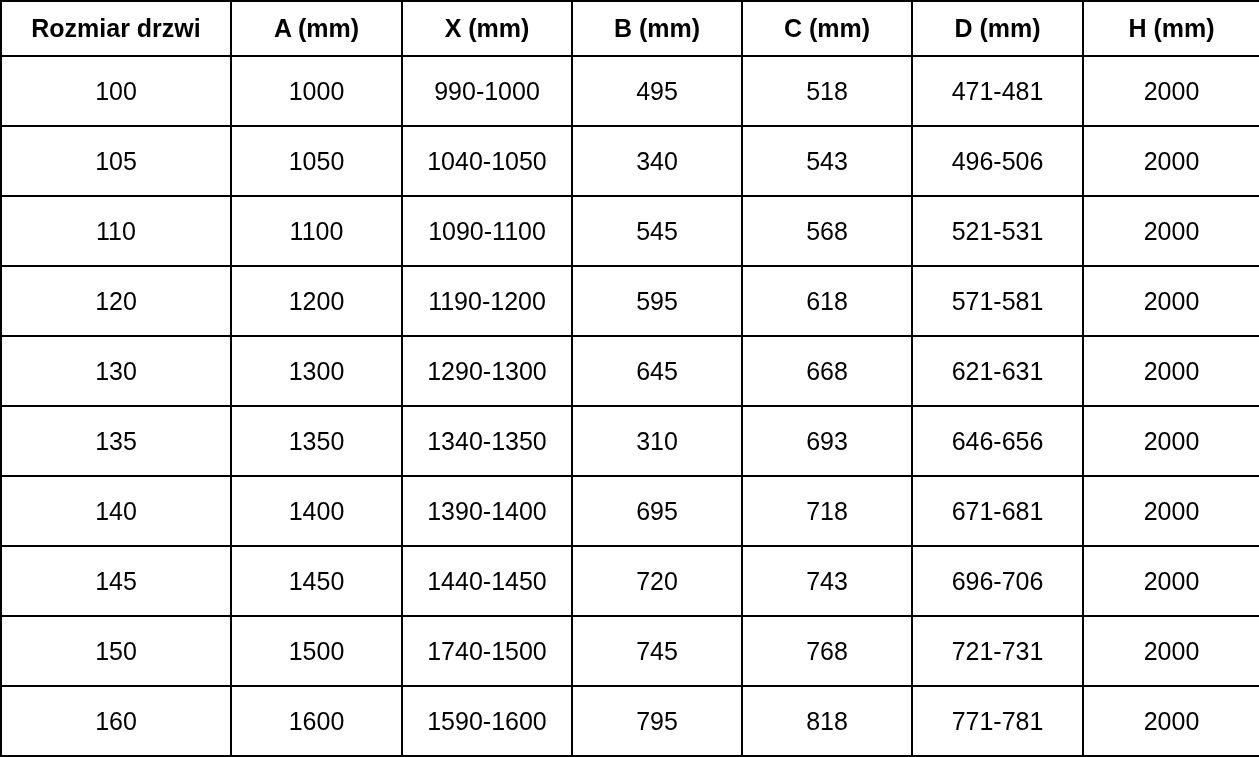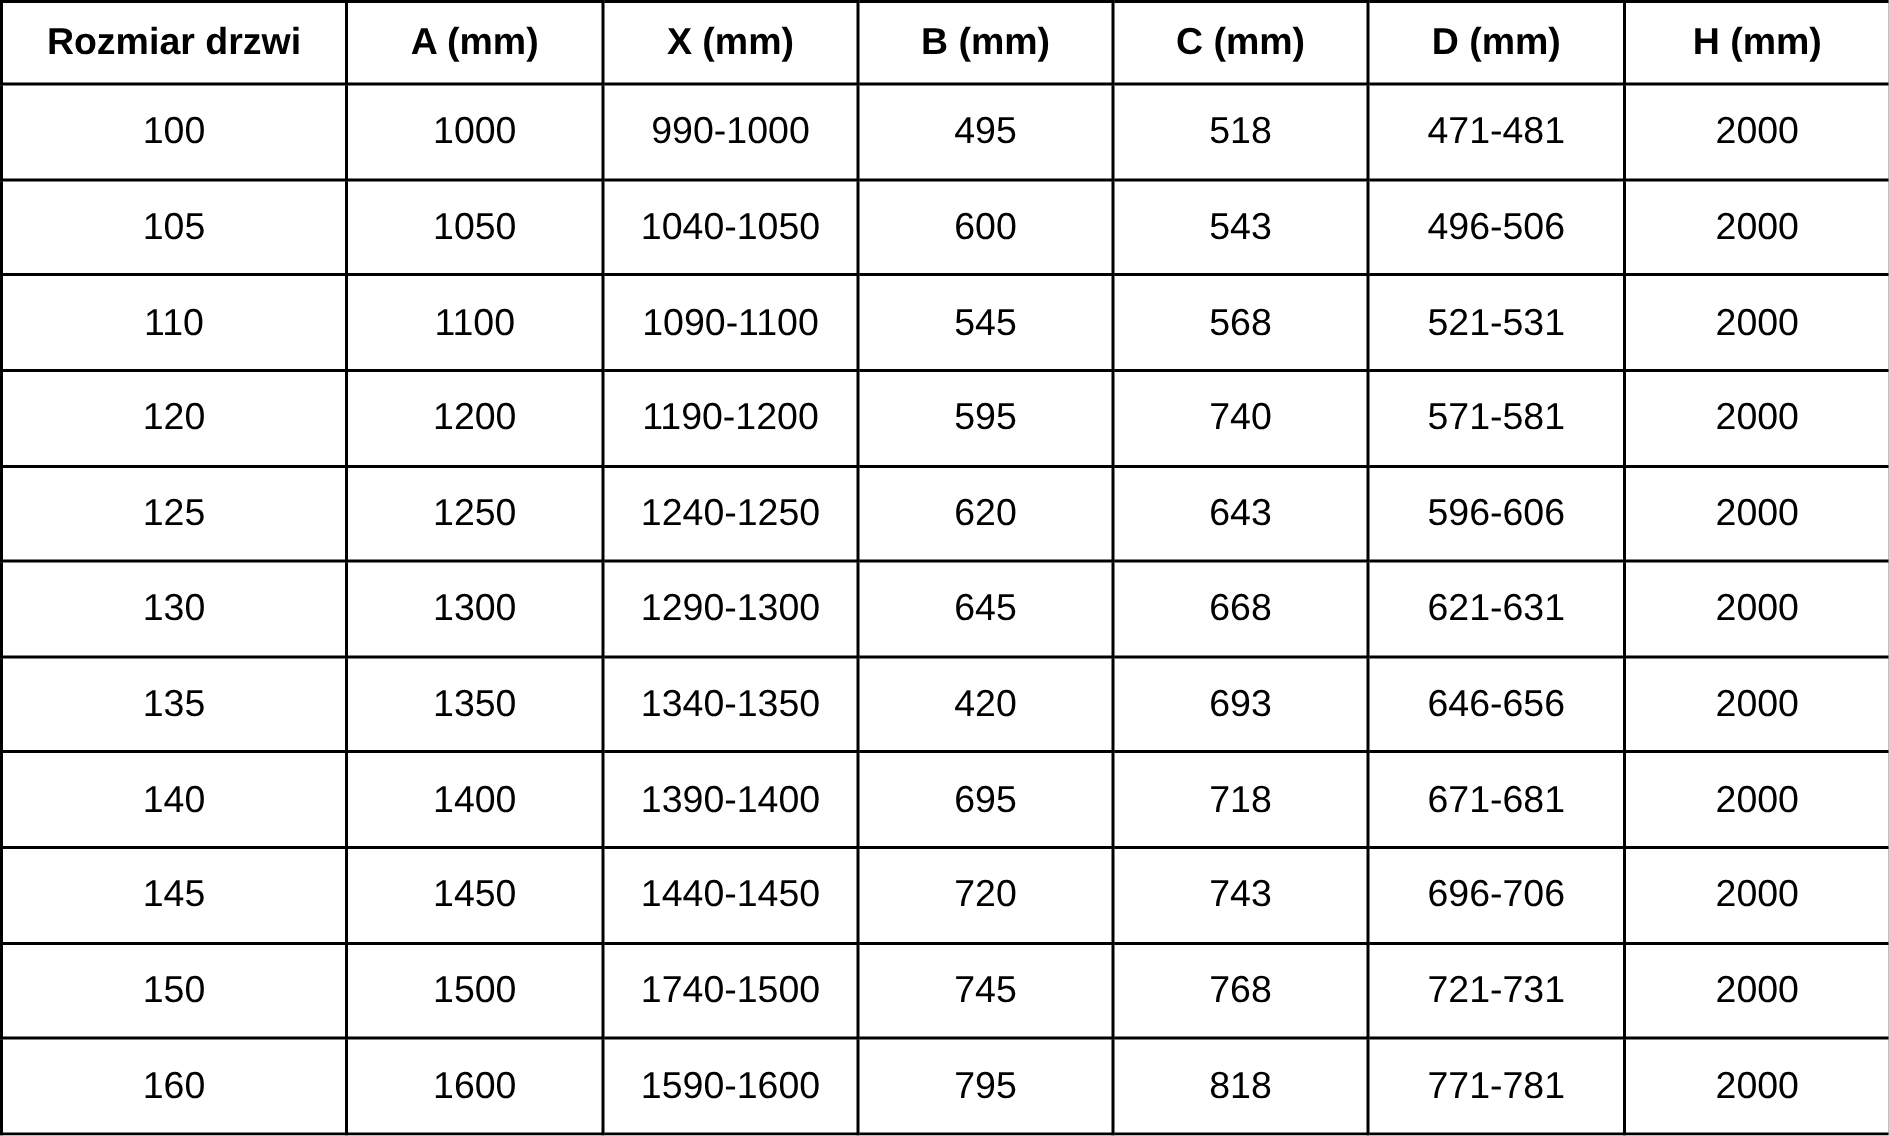--- a/index.html
+++ b/index.html
@@ -75,66 +75,57 @@
         <td>990-1000</td>
         <td>495</td>
         <td>518</td>
         <td>471-481</td>
         <td>2000</td>
       </tr>
       <tr>
         <td>105</td>
         <td>1050</td>
         <td>1040-1050</td>
-        <td>600</td>
+        <td>340</td>
         <td>543</td>
         <td>496-506</td>
         <td>2000</td>
       </tr>
       <tr>
         <td>110</td>
         <td>1100</td>
         <td>1090-1100</td>
         <td>545</td>
         <td>568</td>
         <td>521-531</td>
         <td>2000</td>
       </tr>
       <tr>
         <td>120</td>
         <td>1200</td>
         <td>1190-1200</td>
         <td>595</td>
-        <td>740</td>
+        <td>618</td>
         <td>571-581</td>
-        <td>2000</td>
-      </tr>
-      <tr>
-        <td>125</td>
-        <td>1250</td>
-        <td>1240-1250</td>
-        <td>620</td>
-        <td>643</td>
-        <td>596-606</td>
         <td>2000</td>
       </tr>
       <tr>
         <td>130</td>
         <td>1300</td>
         <td>1290-1300</td>
         <td>645</td>
         <td>668</td>
         <td>621-631</td>
         <td>2000</td>
       </tr>
       <tr>
         <td>135</td>
         <td>1350</td>
         <td>1340-1350</td>
-        <td>420</td>
+        <td>310</td>
         <td>693</td>
         <td>646-656</td>
         <td>2000</td>
       </tr>
       <tr>
         <td>140</td>
         <td>1400</td>
         <td>1390-1400</td>
         <td>695</td>
         <td>718</td>

